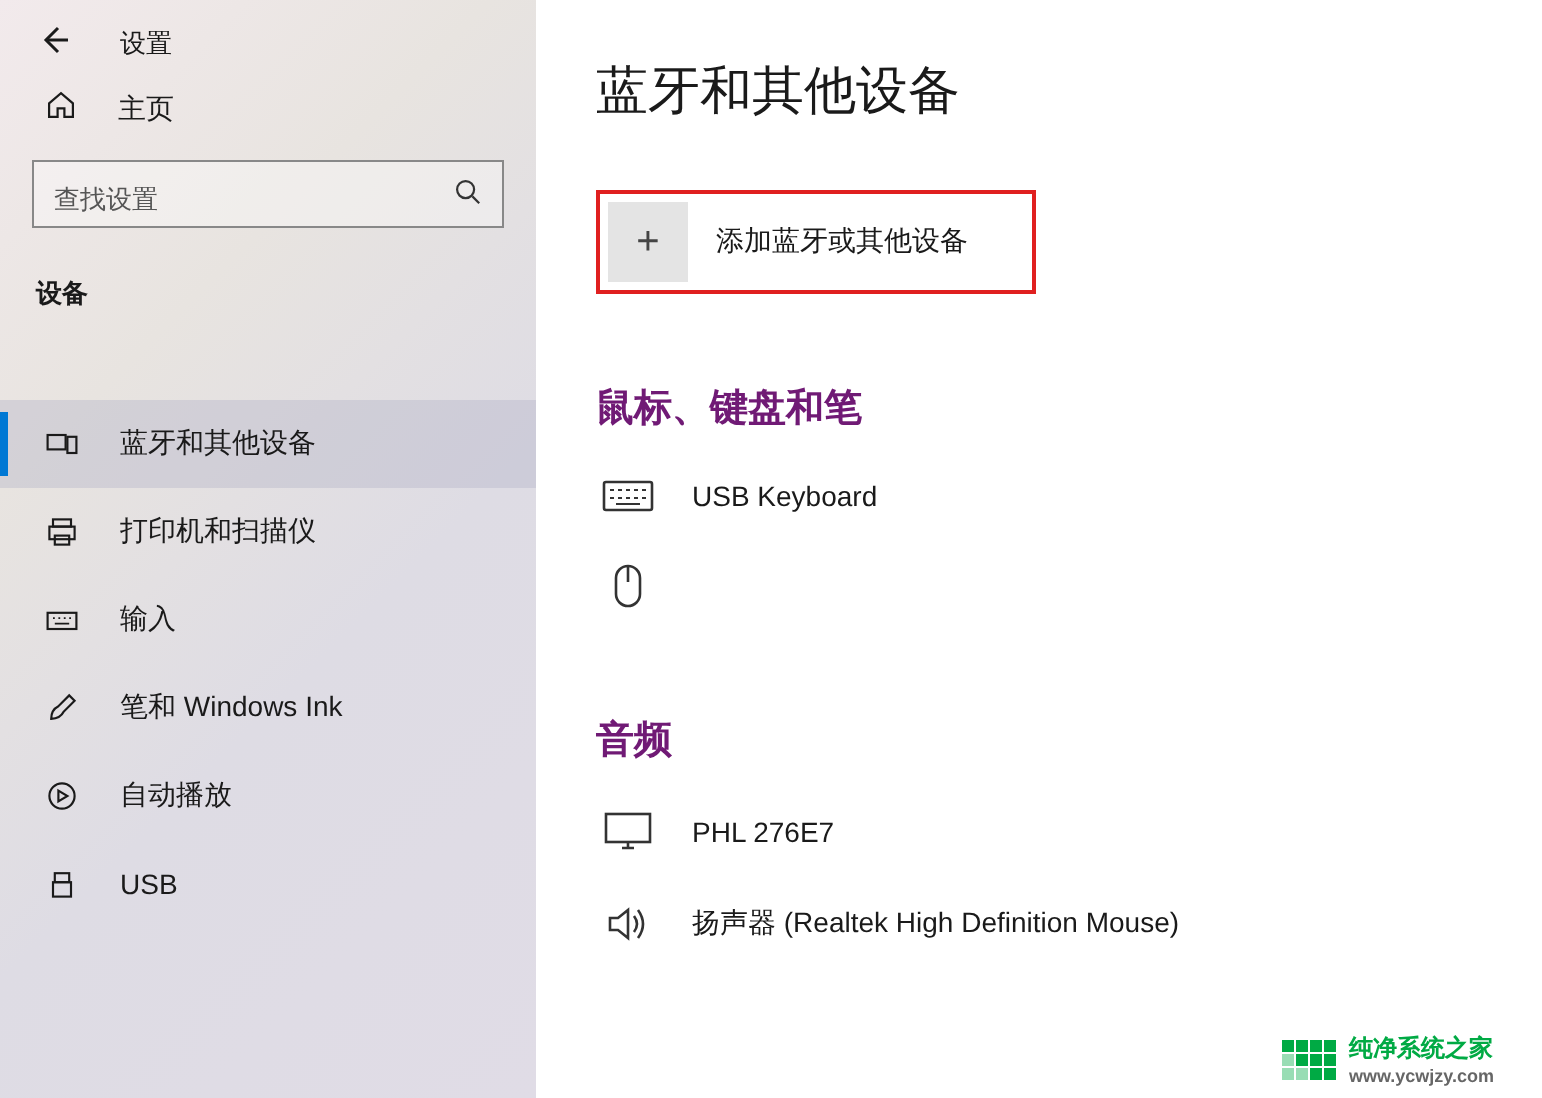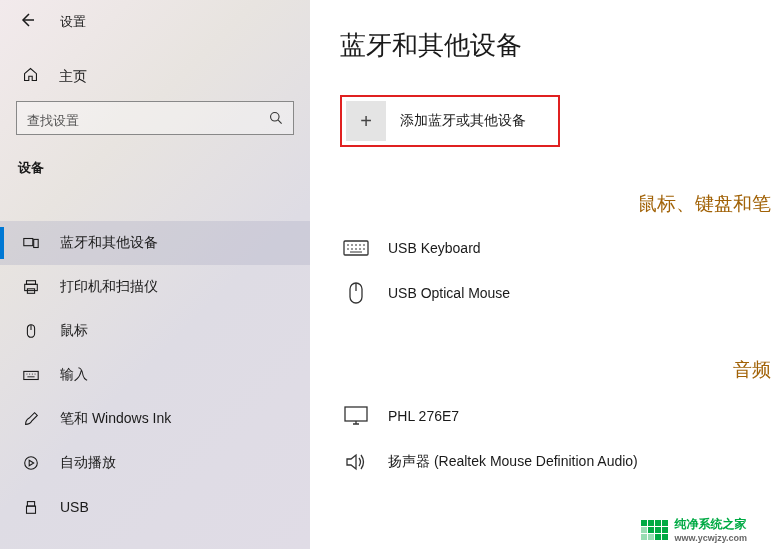--- a/index.html
+++ b/index.html
@@ -1,41 +1,41 @@
 <!DOCTYPE html>
 <html><head>
   <meta charset="utf-8">
   <style>
     * { box-sizing: border-box; margin: 0; padding: 0; font-family: "Microsoft YaHei", "Segoe UI", sans-serif; }
     body { width: 771px; height: 549px; overflow: hidden; background: #fff; position: relative; }
     .container { display: flex; height: 100%; }
-    .sidebar { width: 310px; background: linear-gradient(135deg, #f2eaec 0%, #e8e4e0 30%, #dedce4 60%, #e0dce6 100%); display: flex; flex-direction: column; }
+    .sidebar { width: 268px; background: linear-gradient(135deg, #f2eaec 0%, #e8e4e0 30%, #dedce4 60%, #e0dce6 100%); display: flex; flex-direction: column; }
     .header-bar { height: 44px; display: flex; align-items: center; padding-left: 18px; gap: 24px; }
     .back-arrow { font-size: 18px; color: #1a1a1a; cursor: pointer; }
     .header-title { font-size: 13px; color: #1a1a1a; }
-    .home-row { display: flex; align-items: center; padding: 0 22px; margin-top: 22px; margin-bottom: 14px; gap: 20px; cursor: pointer; }
+    .home-row { display: flex; align-items: center; padding: 0 22px; margin-bottom: 14px; gap: 20px; cursor: pointer; }
     .home-icon svg { width: 17px; height: 17px; }
     .home-label { font-size: 14px; color: #1a1a1a; }
     .search-box { margin: 0 16px 16px 16px; height: 34px; border: 1px solid #888; background: rgba(255,255,255,0.35); display: flex; align-items: center; padding: 4px 8px 0 10px; }
     .search-box input { flex: 1; border: none; background: transparent; font-size: 13px; color: #333; outline: none; }
     .search-box input::placeholder { color: #555; }
     .search-icon { width: 17px; height: 17px; }
     .category-title { font-size: 13px; font-weight: 600; color: #1a1a1a; padding: 8px 26px 14px 18px; }
     .nav-spacer { height: 30px; }
     .nav-item { display: flex; align-items: center; height: 44px; padding-left: 22px; gap: 20px; font-size: 14px; color: #1a1a1a; cursor: pointer; position: relative; }
     .nav-item.selected { background: rgba(180,180,200,0.4); }
     .nav-item.selected::before { content: ""; position: absolute; left: 0; top: 6px; bottom: 6px; width: 4px; background: #0078d4; }
     .nav-icon { width: 18px; height: 18px; display: flex; align-items: center; justify-content: center; }
     .main { flex: 1; padding: 28px 0 0 30px; background: #fff; position: relative; }
     .page-title { font-size: 26px; font-weight: 500; color: #1a1a1a; margin-bottom: 32px; }
     .add-device-wrap { border: 2px solid #e02020; padding: 4px; width: 220px; margin-bottom: 44px; }
     .add-device { display: flex; align-items: center; gap: 14px; cursor: pointer; }
     .plus-box { width: 40px; height: 40px; background: #e4e4e4; display: flex; align-items: center; justify-content: center; font-size: 20px; color: #444; }
     .add-label { font-size: 14px; color: #1a1a1a; }
-    .section-title { font-size: 19px; font-weight: 400; color: #a16207; margin-bottom: 14px; margin-top: 6px; text-align: right; }
+    .section-title { font-size: 19px; font-weight: 700; color: #701a75; margin-bottom: 14px; margin-top: 6px; }
     .device-item { display: flex; align-items: center; gap: 18px; padding: 8px 0 16px 2px; }
     .device-icon { width: 28px; display: flex; justify-content: center; }
     .device-label { font-size: 14px; color: #1a1a1a; text-align: right; }
     .section-gap { height: 30px; }
     .watermark { position: absolute; right: 24px; bottom: 6px; display: flex; align-items: center; gap: 6px; }
     .watermark-text { font-size: 12px; color: #0a4; font-weight: bold; }
     .watermark-url { font-size: 9px; color: #666; font-weight: bold; }
     .wm-stack { display: flex; flex-direction: column; align-items: flex-start; }
     .wm-logo { display: grid; grid-template-columns: repeat(4, 6px); grid-template-rows: repeat(3, 6px); gap: 1px; }
     .wm-logo span { background: #0a4; }
@@ -89,29 +89,20 @@
             <rect x="5" y="3" width="10" height="4" stroke="#1a1a1a" stroke-width="1.2" fill="none"></rect>
             <rect x="3" y="7" width="14" height="7" stroke="#1a1a1a" stroke-width="1.2" fill="none"></rect>
             <rect x="6" y="12" width="8" height="5" stroke="#1a1a1a" stroke-width="1.2" fill="none"></rect>
           </svg>
       </span>
       <span>打印机和扫描仪</span>
     </div>
     <div class="nav-item">
       <span class="nav-icon">
         <svg width="18" height="18" viewBox="0 0 20 20">
-            <rect x="6" y="3" width="8" height="14" rx="4" stroke="#1a1a1a" stroke-width="1.2" fill="none"></rect>
-            <path d="M10 3 L10 9" stroke="#1a1a1a" stroke-width="1.2"></path>
-          </svg>
-      </span>
-      <span>鼠标</span>
-    </div>
-    <div class="nav-item">
-      <span class="nav-icon">
-        <svg width="18" height="18" viewBox="0 0 20 20">
             <rect x="2" y="6" width="16" height="9" stroke="#1a1a1a" stroke-width="1.2" fill="none"></rect>
             <path d="M5 9h1M8 9h1M11 9h1M14 9h1M6 12h8" stroke="#1a1a1a" stroke-width="1"></path>
           </svg>
       </span>
       <span>输入</span>
     </div>
     <div class="nav-item">
       <span class="nav-icon">
         <svg width="18" height="18" viewBox="0 0 20 20">
             <path d="M4 16 Q4 11 8 9 L14 3 L17 6 L11 12 Q9 16 4 16 Z" stroke="#1a1a1a" stroke-width="1.2" fill="none"></path>
@@ -159,42 +150,41 @@
       </span>
       <span class="device-label">USB Keyboard</span>
     </div>
     <div class="device-item">
       <span class="device-icon">
         <svg width="18" height="24" viewBox="0 0 18 24">
             <rect x="3" y="2" width="12" height="20" rx="6" stroke="#333" stroke-width="1.3" fill="none"></rect>
             <path d="M9 2 L9 10" stroke="#333" stroke-width="1.3"></path>
           </svg>
       </span>
-      <span class="device-label">USB Optical Mouse</span>
     </div>
 
     <div class="section-gap"></div>
     <div class="section-title">音频</div>
     <div class="device-item">
       <span class="device-icon">
         <svg width="26" height="22" viewBox="0 0 26 22">
             <rect x="2" y="2" width="22" height="14" stroke="#333" stroke-width="1.3" fill="none"></rect>
             <path d="M10 19h6M13 16v3" stroke="#333" stroke-width="1.3"></path>
           </svg>
       </span>
       <span class="device-label">PHL 276E7</span>
     </div>
     <div class="device-item">
       <span class="device-icon">
         <svg width="24" height="22" viewBox="0 0 24 22">
             <path d="M3 8v6h4l5 4V4L7 8H3Z" stroke="#333" stroke-width="1.3" fill="none"></path>
             <path d="M15 7 Q18 11 15 15 M17 4 Q22 11 17 18" stroke="#333" stroke-width="1.3" fill="none"></path>
           </svg>
       </span>
-      <span class="device-label">扬声器 (Realtek Mouse Definition Audio)</span>
+      <span class="device-label">扬声器 (Realtek High Definition Mouse)</span>
     </div>
 
     <div class="watermark">
       <div class="wm-logo">
         <span></span>
           <span></span>
           <span></span>
           <span></span>
         <span class="fade"></span>
           <span></span>

